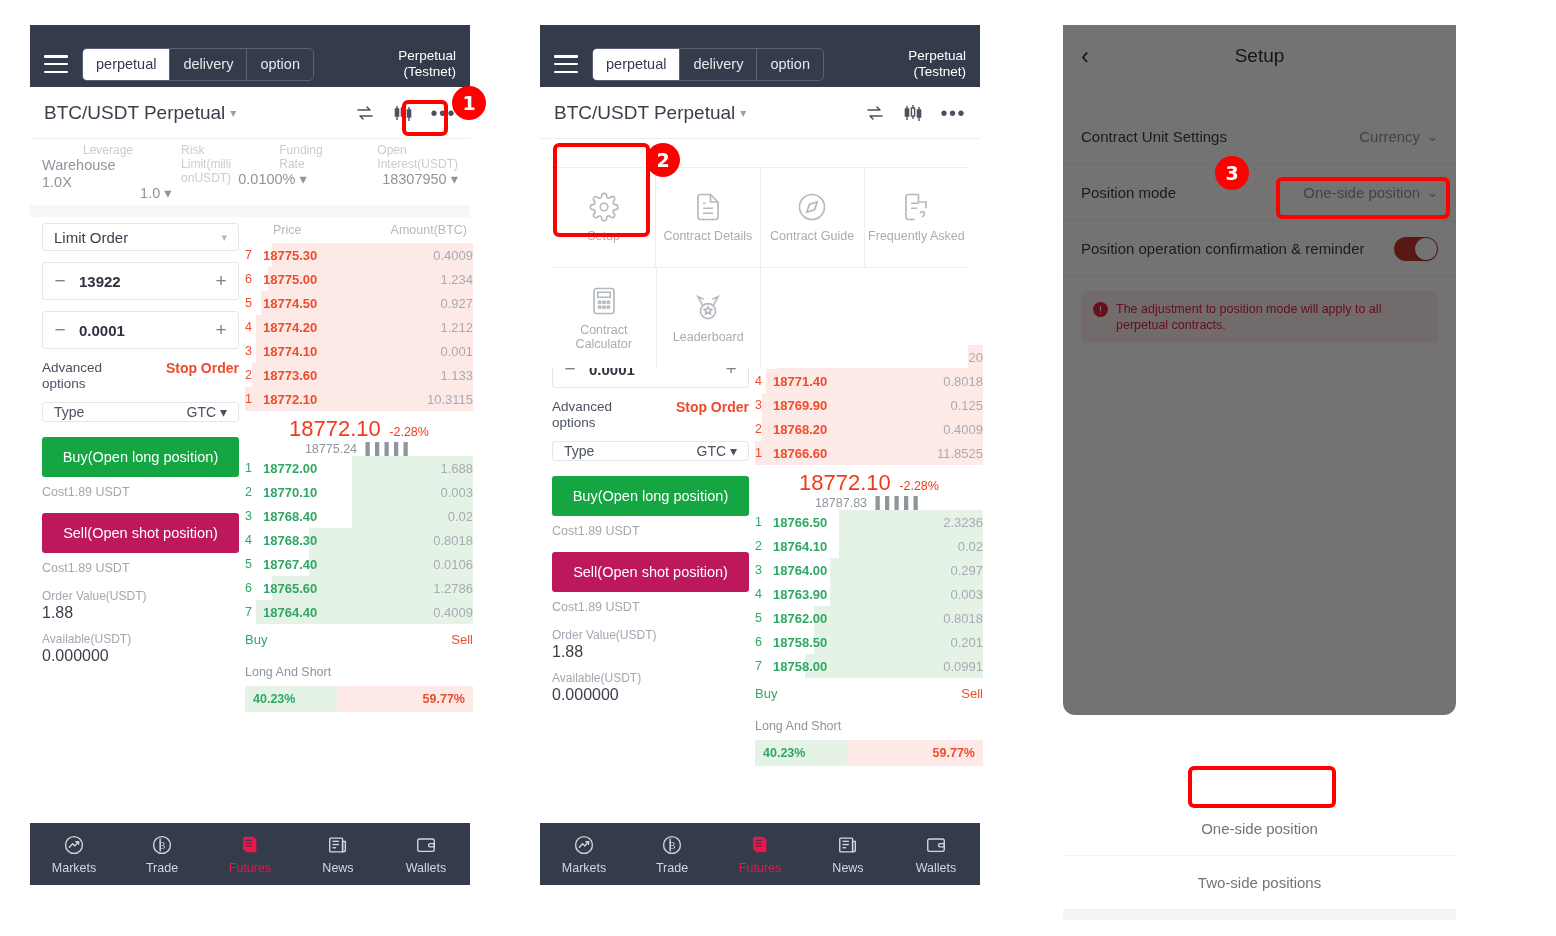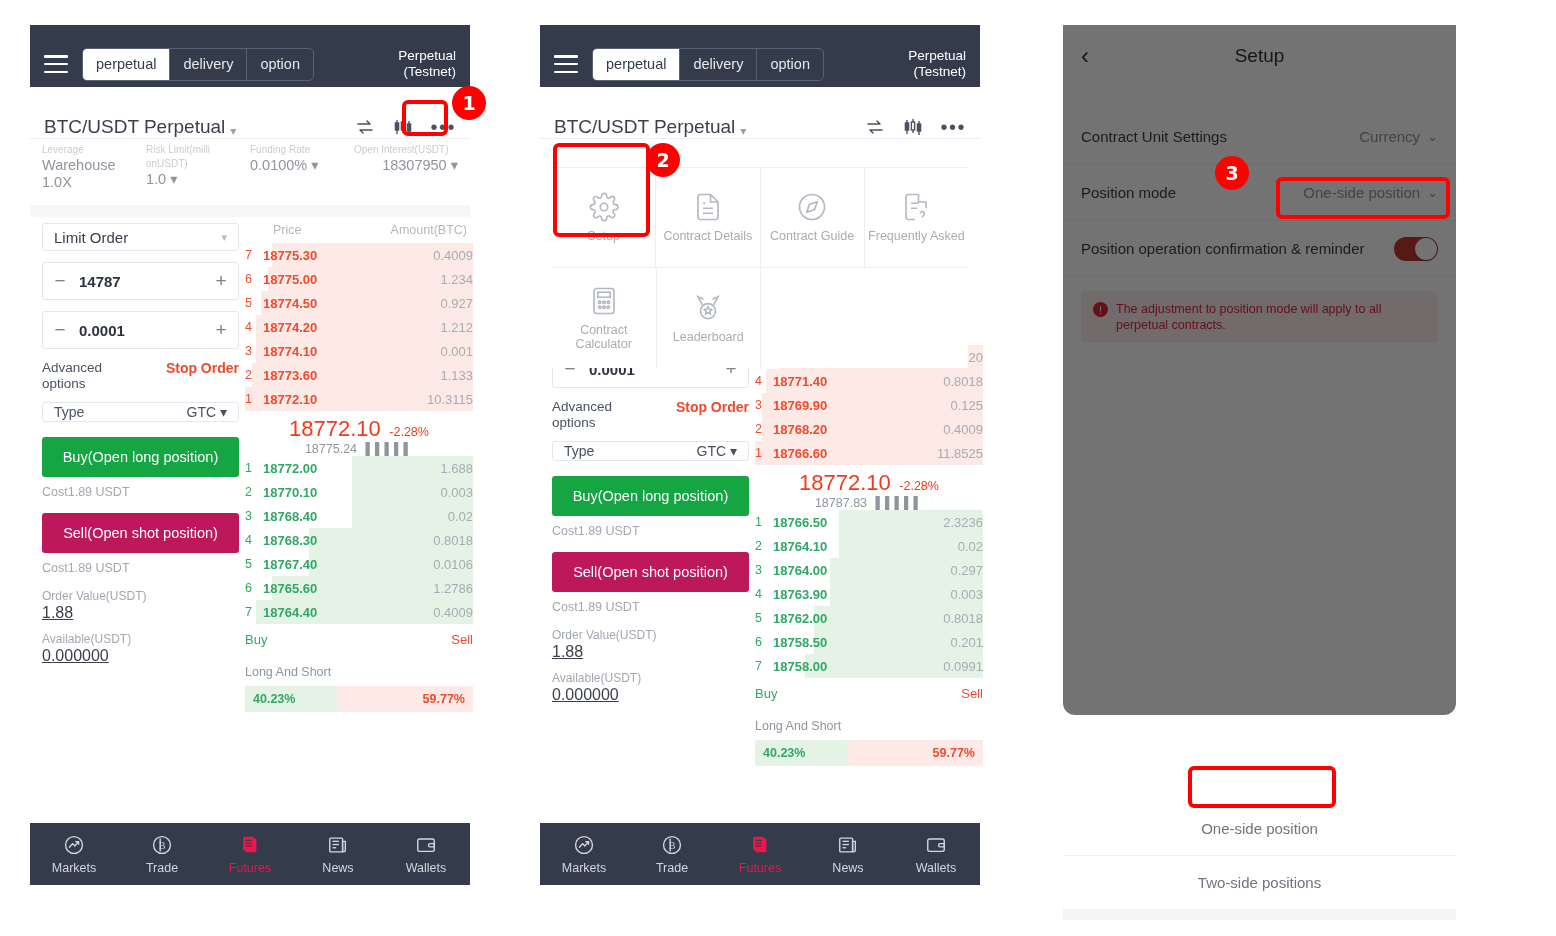--- a/index.html
+++ b/index.html
@@ -25,32 +25,32 @@
   .ham i:nth-child(3){width:24px;}
   .segwrap{ display:flex; border:1px solid #596175; border-radius:5px; overflow:hidden; height:33px;}
   .seg{ display:flex; align-items:center; justify-content:center; padding:0 13px;
         font-size:14.5px; color:#e6e8ec; border-right:1px solid #596175; }
   .seg:last-child{border-right:none;}
   .seg.active{ background:#ffffff; color:#343b4a; }
   .netlabel{ margin-left:auto; color:#fff; font-size:13.5px; line-height:16px; text-align:right; }
 
   
   .pairrow{ position:absolute; left:0; right:0; top:62px; height:52px;
-            display:flex; align-items:flex-end; padding:0 14px;
+            display:flex; align-items:center; padding:0 14px;
             border-bottom:1px solid #eceef1; background:#fff;}
   .pairname{ font-size:19px; color:#3a3f4b; }
   .caret{ color:#9aa0ab; font-size:12px; margin-left:5px; }
   .pairicons{ margin-left:auto; display:flex; align-items:center; gap:16px; color:#4a5160;}
   .ic{ width:22px; height:22px; display:flex; align-items:center; justify-content:center;}
   .dots{ font-size:20px; letter-spacing:1.5px; color:#4a5160; line-height:10px;}
 
   
   .stats{ position:absolute; left:0; right:0; top:114px; height:66px; display:flex; padding:4px 12px 0 12px;}
   .stat{ flex:1; }
-  .stat .lbl{ font-size:10px; color:#c9ccd2; line-height:14px; }
+  .stat .lbl{ font-size:12px; color:#c9ccd2; line-height:14px;margin-left:41px; }
   .stat .val{ font-size:14.5px; color:#b9bdc4; line-height:17px; }
   .stat .val.dark{ color:#8f949d; }
   .statsep{ position:absolute; left:0; right:0; top:180px; height:12px; background:#f6f7f9;}
 
   
   .form{ position:absolute; left:12px; top:198px; width:197px; }
   .fbox{ height:28px; border:1px solid #e3e6ea; border-radius:3px; display:flex;
          align-items:center; padding:0 11px; font-size:15px; color:#3a3f4b; margin-bottom:11px;}
   .fbox .tail{ margin-left:auto; color:#b5b9c0; font-size:11px;}
   .stepper{ height:38px; border:1px solid #e3e6ea; border-radius:3px; display:flex;
@@ -63,21 +63,21 @@
   .typebox{ height:20px; border:1px solid #e3e6ea; border-radius:3px; display:flex;
             align-items:center; padding:0 11px; margin-bottom:15px;}
   .typebox .t{ font-size:14px; color:#4a5160;}
   .typebox .g{ margin-left:auto; font-size:14px; color:#4a5160; }
   .btn{ height:40px; border-radius:3px; display:flex; align-items:center; justify-content:center;
         color:#fff; font-size:14.5px; }
   .btn.buy{ background:#15a542; }
   .btn.sell{ background:#be185d; }
   .cost{ font-size:12.5px; color:#a2a7b0; margin:8px 0 14px 0;}
   .ovlabel{ font-size:12px; color:#a2a7b0; margin-top:4px;}
-  .ovval{ font-size:16px; color:#3a3f4b; margin-top:1px;text-decoration:underline;}
+  .ovval{ font-size:16px; color:#3a3f4b; margin-top:1px;}
 
   
   .book{ position:absolute; left:215px; top:198px; width:auto; }
   .bookhead{ display:flex; font-size:12.5px; color:#b4b8bf; padding:0 2px 6px 0; }
   .bookhead .p{ width:112px; text-align:left; padding-left:28px;}
   .bookhead .a{ width:110px; text-align:right; }
   .row{ display:flex; align-items:center; height:24px; position:relative; font-size:13px;}
   .row .n{ width:18px; font-size:12.5px; }
   .row .p{ width:100px; font-weight:bold; }
   .row .a{ width:110px; text-align:right; color:#a7abb3; font-weight:normal;}
@@ -220,21 +220,21 @@
   </div>
   <div class="statsep"></div>
 
   <div class="form">
     <div class="fbox">
       <span>Limit Order</span>
       <span class="tail">▾</span>
     </div>
     <div class="stepper">
       <span class="minus">−</span>
-      <span class="sv">14787</span>
+      <span class="sv">13922</span>
       <span class="plus">+</span>
     </div>
     <div class="stepper">
       <span class="minus">−</span>
       <span class="sv">0.0001</span>
       <span class="plus">+</span>
     </div>
     <div class="advrow">
       <span class="adv">Advanced options</span>
       <span class="stopo">Stop Order</span>

